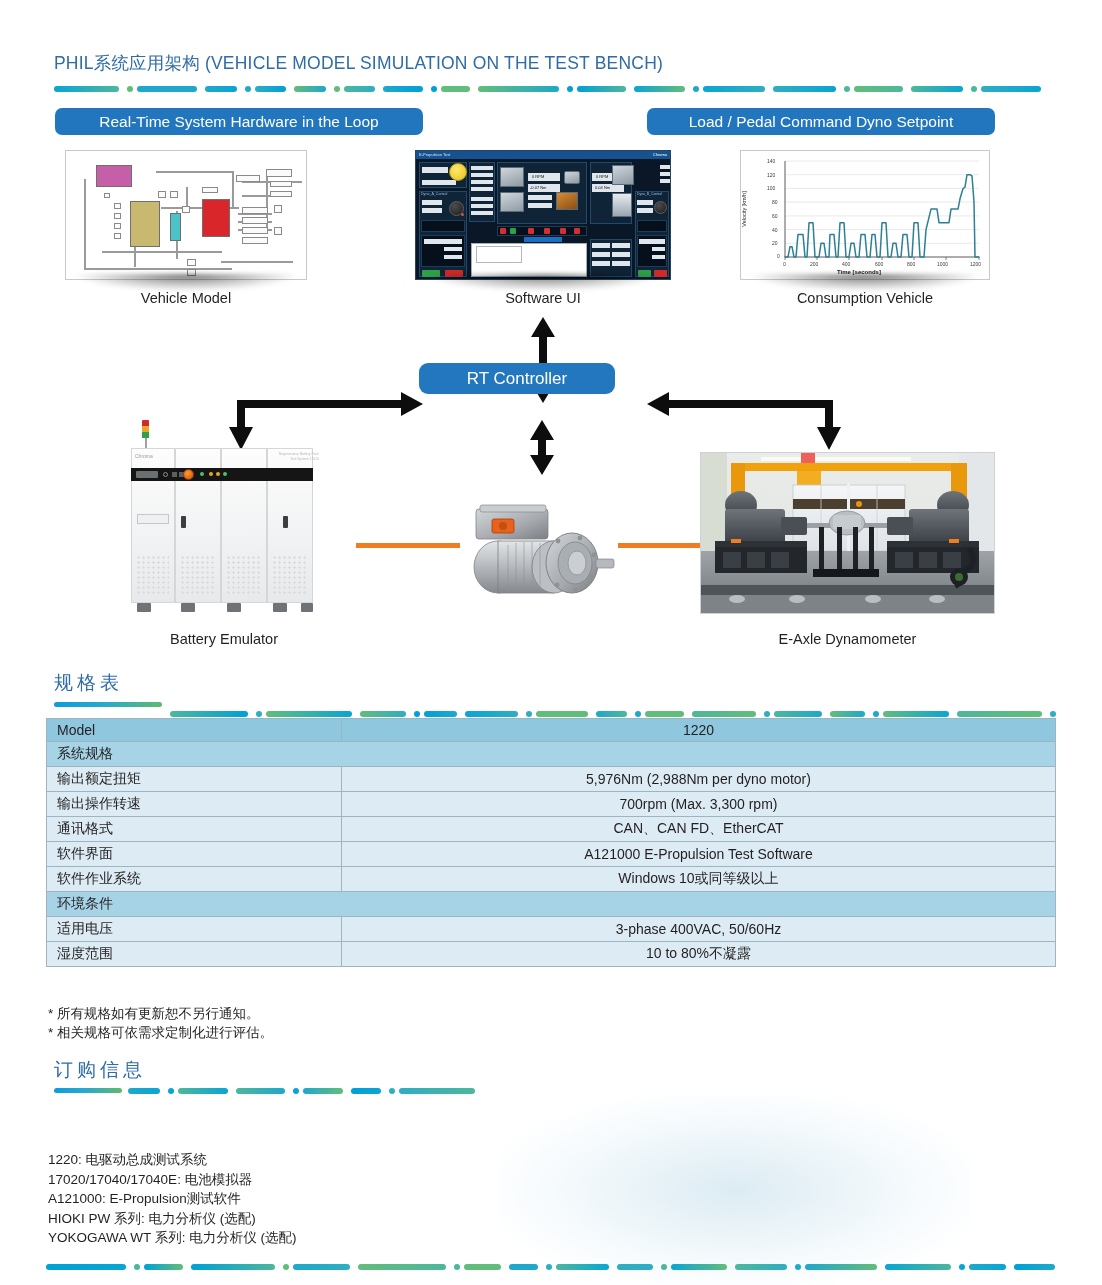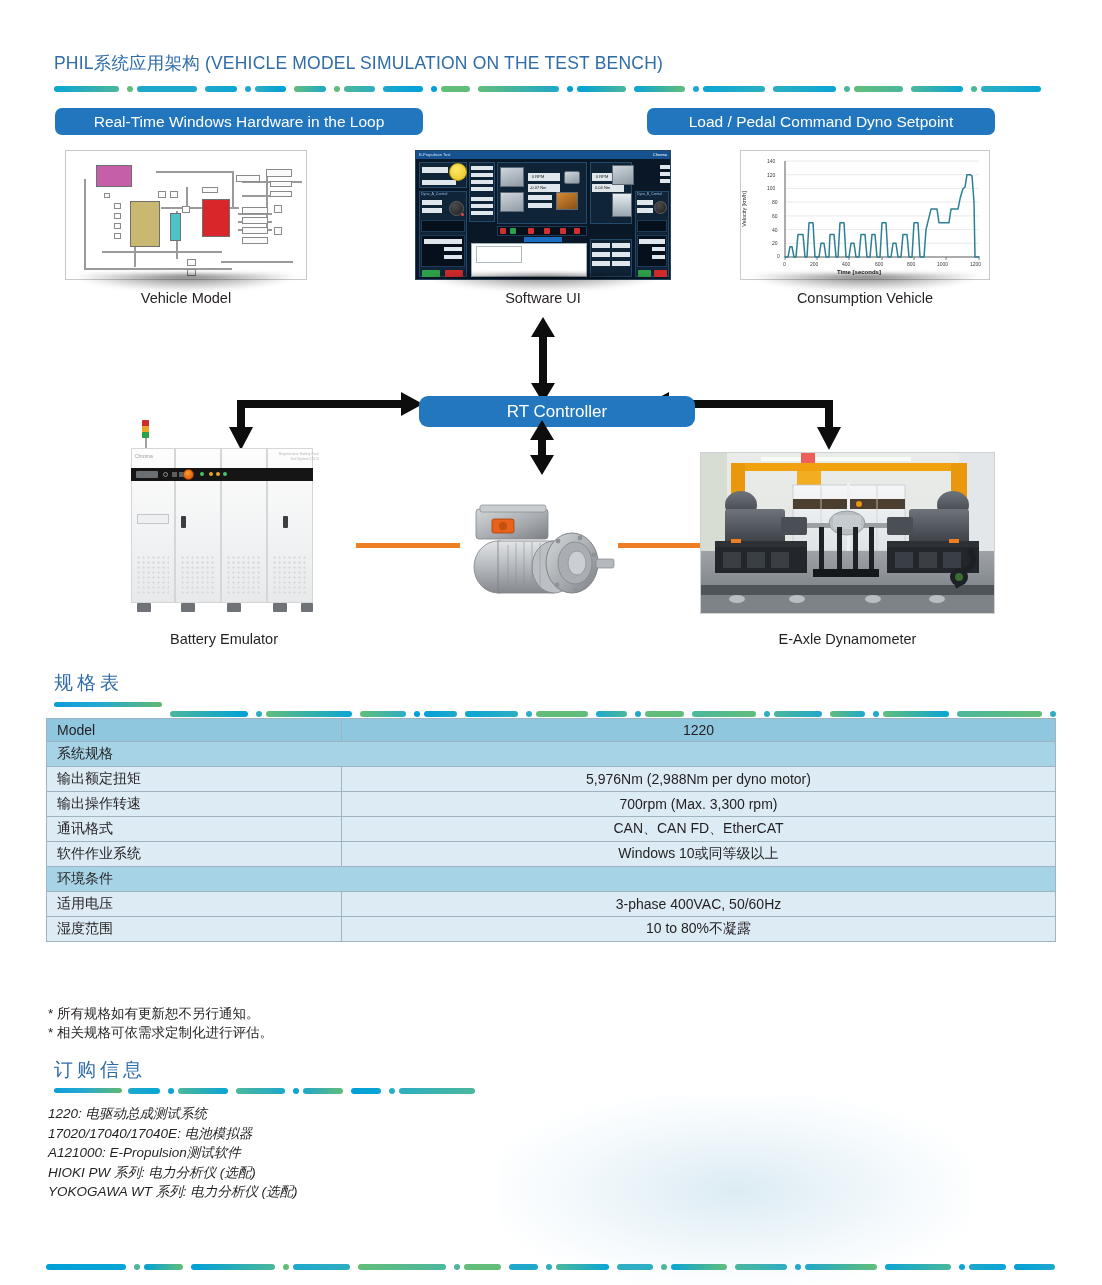--- a/index.html
+++ b/index.html
@@ -202,21 +202,21 @@
     <i style="left: 639px; width: 6px; background: rgb(31, 168, 203);"></i>
     <i style="left: 649px; width: 62px; background: linear-gradient(90deg, rgb(10, 165, 212), rgb(46, 174, 194));"></i>
     <i style="left: 719px; width: 63px; background: linear-gradient(90deg, rgb(46, 174, 194), rgb(10, 165, 212));"></i>
     <i style="left: 790px; width: 6px; background: rgb(76, 183, 156);"></i>
     <i style="left: 800px; width: 49px; background: linear-gradient(90deg, rgb(98, 189, 122), rgb(76, 183, 156));"></i>
     <i style="left: 857px; width: 52px; background: linear-gradient(90deg, rgb(76, 183, 156), rgb(10, 165, 212));"></i>
     <i style="left: 917px; width: 6px; background: rgb(76, 183, 156);"></i>
     <i style="left: 927px; width: 60px; background: linear-gradient(90deg, rgb(46, 174, 194), rgb(10, 165, 212));"></i>
   </div>
 
-<div class="pill" style="left:55px; top:108px; width:368px; height:27px;">Real-Time Windows Hardware in the Loop</div>
+<div class="pill" style="left:55px; top:108px; width:368px; height:27px;">Real-Time System Hardware in the Loop</div>
 <div class="pill" style="left:647px; top:108px; width:348px; height:27px;">Load / Pedal Command Dyno Setpoint</div>
 
 <div class="card" style="left:65px; top:150px; width:242px; height:130px;">
   <div class="frame">
     <div class="simulink">
 
       <div class="sl-wire" style="left:18px;  top:28px;  width:2px;  height:90px;"></div>
       <div class="sl-wire" style="left:18px;  top:117px; width:148px;height:2px;"></div>
       <div class="sl-wire" style="left:90px;  top:20px;  width:78px; height:2px;"></div>
       <div class="sl-wire" style="left:166px; top:20px;  width:2px;  height:36px;"></div>
@@ -432,21 +432,21 @@
     <rect x="22" y="85" width="8" height="38"></rect>
     <polygon points="26,135 38,112 14,112"></polygon>
     <polygon points="208,89 186,101 186,77"></polygon>
 
     <rect x="446" y="85" width="172" height="8"></rect>
     <rect x="610" y="85" width="8" height="38"></rect>
     <polygon points="614,135 626,112 602,112"></polygon>
     <polygon points="432,89 454,101 454,77"></polygon>
   </g>
 </svg>
-<div class="pill rt" style="left:419px; top:396px; width:276px; height:31px;">RT Controller</div>
+<div class="pill rt" style="left:419px; top:363px; width:196px; height:31px;">RT Controller</div>
 <svg class="arrow" style="left:527px; top:420px; width:30px; height:55px;" viewBox="0 0 30 55">
   <g fill="#0d0d0d">
     <rect x="11" y="13" width="8" height="30"></rect>
     <polygon points="15,0 27,20 3,20"></polygon>
     <polygon points="15,55 27,35 3,35"></polygon>
   </g>
 </svg>
 
 <div class="be-wrap" style="left:125px; top:420px; width:198px; height:195px;">
 
@@ -686,20 +686,24 @@
       </tr>
       <tr class="data">
         <td class="k">输出操作转速</td>
         <td class="v">700rpm (Max. 3,300 rpm)</td>
       </tr>
       <tr class="data">
         <td class="k">通讯格式</td>
         <td class="v">CAN、CAN FD、EtherCAT</td>
       </tr>
       <tr class="data">
+        <td class="k">软件界面</td>
+        <td class="v">A121000 E-Propulsion Test Software</td>
+      </tr>
+      <tr class="data">
         <td class="k">软件作业系统</td>
         <td class="v">Windows 10或同等级以上</td>
       </tr>
       <tr class="section">
         <td class="k" colspan="2">环境条件</td>
       </tr>
       <tr class="data">
         <td class="k">适用电压</td>
         <td class="v">3-phase 400VAC, 50/60Hz</td>
       </tr>
@@ -722,21 +726,21 @@
     <i style="left: 108px; width: 49px; background: linear-gradient(90deg, rgb(76, 183, 156), rgb(31, 168, 203));"></i>
     <i style="left: 165px; width: 6px; background: rgb(10, 165, 212);"></i>
     <i style="left: 175px; width: 40px; background: linear-gradient(90deg, rgb(31, 168, 203), rgb(98, 189, 122));"></i>
     <i style="left: 223px; width: 30px; background: linear-gradient(90deg, rgb(0, 160, 216), rgb(10, 165, 212));"></i>
     <i style="left: 261px; width: 6px; background: rgb(46, 174, 194);"></i>
     <i style="left: 271px; width: 76px; background: linear-gradient(90deg, rgb(46, 174, 194), rgb(76, 183, 156));"></i>
   </div>
 
 <div class="ghost-blob" style="left:500px; top:1095px; width:470px; height:190px;"></div>
 
-<div class="order-list" style="left:48px; top:1104px;font-style:italic;">1220: 电驱动总成测试系统
+<div class="order-list" style="left:48px; top:1150px;">1220: 电驱动总成测试系统
 17020/17040/17040E: 电池模拟器
 A121000: E-Propulsion测试软件
 HIOKI PW 系列: 电力分析仪 (选配)
 YOKOGAWA WT 系列: 电力分析仪 (选配)</div>
 
 <div class="dashrule" style="left:46px; top:1264px; width:1010px;" id="rule-footer">
     <i style="left: 0px; width: 80px; background: linear-gradient(90deg, rgb(0, 160, 216), rgb(10, 165, 212));"></i>
     <i style="left: 88px; width: 6px; background: rgb(76, 183, 156);"></i>
     <i style="left: 98px; width: 39px; background: linear-gradient(90deg, rgb(0, 160, 216), rgb(98, 189, 122));"></i>
     <i style="left: 145px; width: 84px; background: linear-gradient(90deg, rgb(0, 160, 216), rgb(76, 183, 156));"></i>

